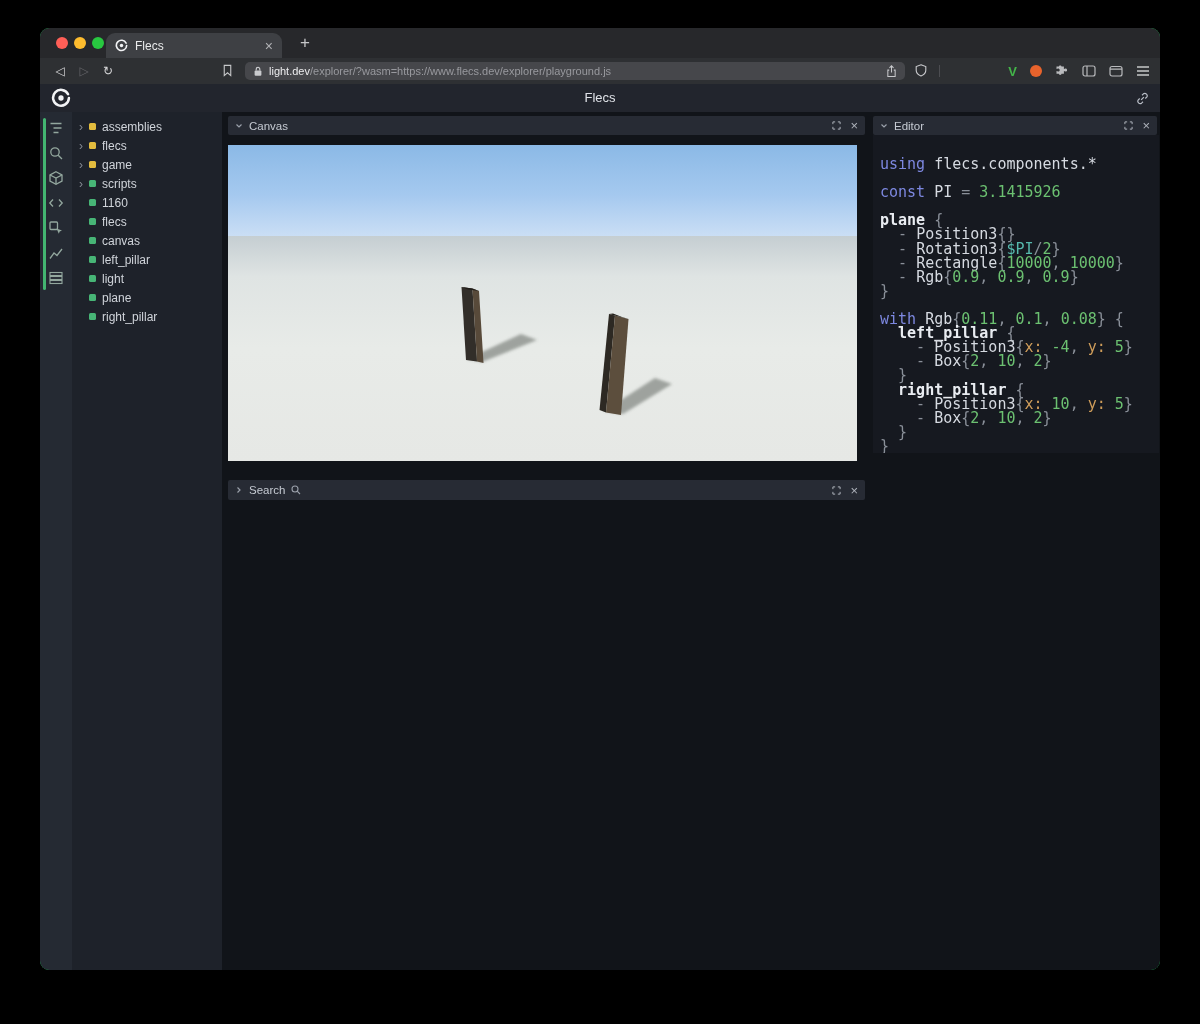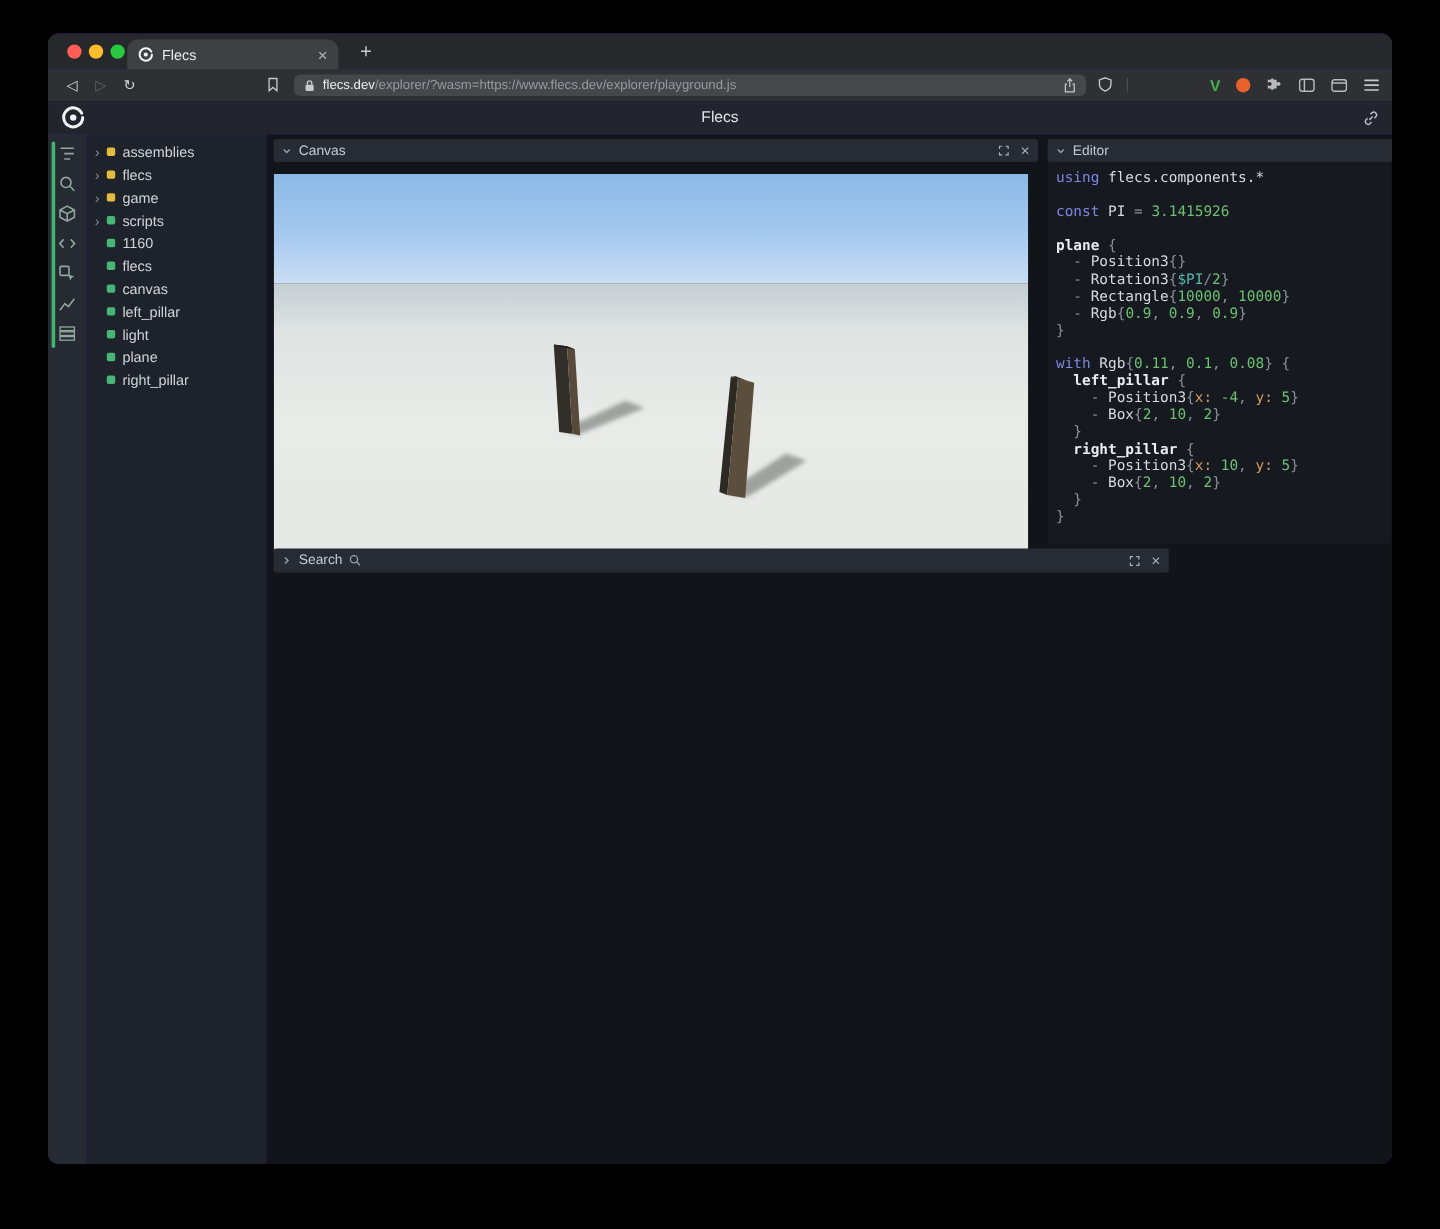--- a/index.html
+++ b/index.html
@@ -1,20 +1,20 @@
 <!DOCTYPE html>
 <html><head>
 <meta charset="utf-8">
 <style>
   *{margin:0;padding:0;box-sizing:border-box}
   html,body{background:#000}
   .screen{position:relative;width:1200px;height:1024px;background:#000;overflow:hidden;
           font-family:"Liberation Sans",sans-serif}
   .window{position:absolute;left:40px;top:28px;width:1120px;height:942px;border-radius:9px;
-          overflow:hidden;background:#4c1d95;box-shadow:0 12px 44px rgba(0,0,0,.65)}
+          overflow:hidden;background:#22c55e;box-shadow:0 12px 44px rgba(0,0,0,.65)}
 
   
   .tabbar{position:absolute;left:0;top:0;right:0;height:30px;background:#27282b}
   .dot{position:absolute;top:9px;width:12px;height:12px;border-radius:50%}
   .dot.red{left:16px;background:#ff5f57}
   .dot.yellow{left:34px;background:#febc2e}
   .dot.green{left:52px;background:#28c840}
   .tab{position:absolute;left:66px;top:5px;width:176px;height:25px;background:#3e4044;
        border-radius:9px 9px 0 0;display:flex;align-items:center;padding:0 9px;gap:7px}
   .tab-title{flex:1;font-size:12px;color:#e9eaeb}
@@ -64,24 +64,24 @@
   .tree-label{font-size:12px;color:#d0d4da;white-space:nowrap}
 
   .main{position:absolute;left:182px;right:0;top:0;bottom:0;background:#111419}
   .panel-header{position:absolute;height:19px;background:#272b34;display:flex;align-items:center;
                 padding:0 7px;gap:6px;border-radius:2px}
   .panel-title{font-size:11.5px;color:#c5cad2}
   .ph-actions{margin-left:auto;display:flex;align-items:center;gap:9px}
   .ph-close{color:#aeb3bb;font-size:13px;line-height:1}
   .canvas-header{left:6px;top:4px;width:637px}
   .canvas-view{position:absolute;left:6px;top:33px;width:629px;height:316px;overflow:hidden}
-  .search-header{left:6px;top:345px;width:746px;height:20px}
-  .editor-header{left:651px;top:4px;width:327px}
+  .search-header{left:6px;top:368px;width:637px;height:20px}
+  .editor-header{left:651px;top:4px;width:284px}
   .editor-content{position:absolute;left:651px;top:23px;width:286px;height:318px;background:#161920;
-                  padding:6px 7px;font-family:"DejaVu Sans Mono",monospace;font-size:12px;
+                  padding:22px 7px;font-family:"DejaVu Sans Mono",monospace;font-size:15px;
                   line-height:14.1px;overflow:hidden}
   .code-line{white-space:pre;height:14.1px}
   .tk-kw{color:#7d88e0}
   .tk-id{color:#d6dae1}
   .tk-ent{color:#e9ecf1;font-weight:bold}
   .tk-num{color:#6cc171}
   .tk-var{color:#56b8ad}
   .tk-prop{color:#cf9d5a}
   .tk-pun{color:#8a9099}
 </style>
@@ -115,21 +115,21 @@
       <span class="iconbtn bookmark-btn">
         <svg width="13" height="13" viewBox="0 0 14 14">
             <path d="M3.5 1.5h7v11L7 9.5 3.5 12.5z" stroke="#c6c7c9" fill="none" stroke-width="1.2"></path>
           </svg>
       </span>
       <div class="urlbar">
         <svg width="10" height="11" viewBox="0 0 10 11">
           <rect x="1.6" y="4.6" width="6.8" height="5.2" rx="1" fill="#c9cacd"></rect>
           <path d="M3.2 4.6V3.2a1.8 1.8 0 0 1 3.6 0v1.4" stroke="#c9cacd" stroke-width="1.2" fill="none"></path>
         </svg>
-        <span class="url-text"><span class="url-domain">flecs.dev</span><span class="url-path">/explorer/?wasm=https://www.flecs.dev/explorer/playground.js</span></span>
+        <span class="url-text"><span class="url-domain">light.dev</span><span class="url-path">/explorer/?wasm=https://www.flecs.dev/explorer/playground.js</span></span>
         <span class="iconbtn share-btn">
           <svg width="11" height="13" viewBox="0 0 12 14">
               <path d="M6 1v7M3.8 3L6 .8 8.2 3" stroke="#c9cacd" fill="none" stroke-width="1.1"></path>
               <path d="M3.5 5.5H2v7h8v-7H8.5" stroke="#c9cacd" fill="none" stroke-width="1.1"></path>
             </svg>
         </span>
       </div>
       <span class="iconbtn shield-btn">
         <svg width="12" height="13" viewBox="0 0 12 13">
             <path d="M6 .8l4.8 1.8v3.6c0 2.8-2 4.6-4.8 5.8C3.2 10.8 1.2 9 1.2 6.2V2.6z" stroke="#c9cacd" fill="none" stroke-width="1.1"></path>

